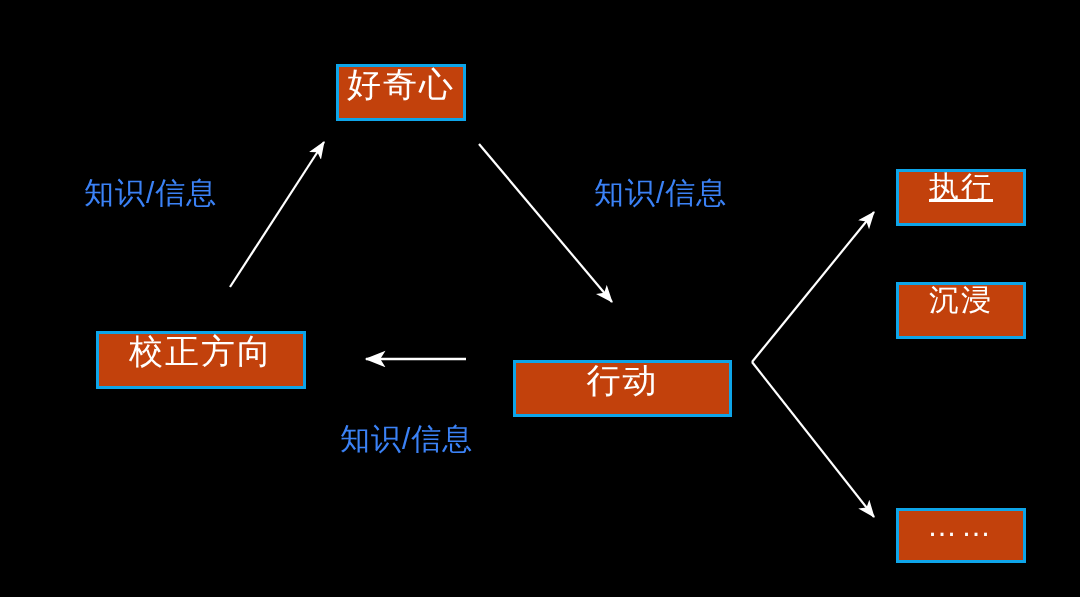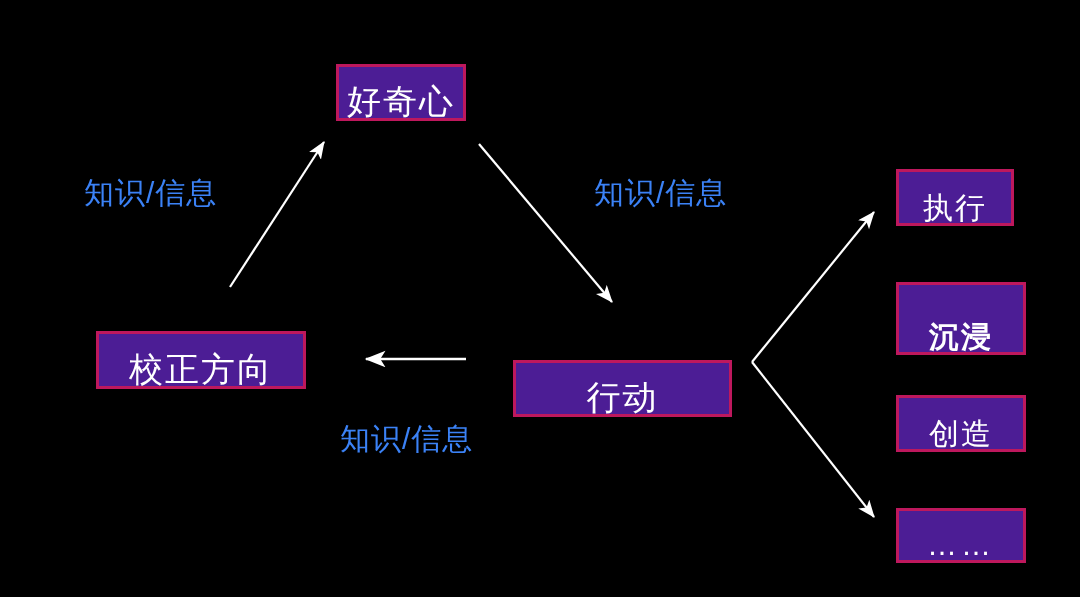--- a/index.html
+++ b/index.html
@@ -14,25 +14,25 @@
   #canvas {
     position: relative;
     width: 1080px;
     height: 597px;
     background: #000000;
     overflow: hidden;
   }
   .node {
     position: absolute;
     box-sizing: border-box;
-    border: 3px solid #be185d;
-    background: #4c1d95;
+    border: 3px solid #0ea5e9;
+    background: #c2410c;
     color: #ffffff;
     display: flex;
-    align-items: flex-end;
+    align-items: flex-start;
     justify-content: center;
     letter-spacing: 2px;
     line-height: 1;
     white-space: nowrap;
   }
   .node-label {
     display: block;
     color: #ffffff;
   }
   .node-main {
@@ -91,31 +91,28 @@
   </div>
 
   <div class="node node-main" style="left:96px; top:331px; width:210px; height:58px;">
     <span class="node-label">校正方向</span>
   </div>
 
   <div class="node node-main" style="left:513px; top:332px; width:219px; height:57px;margin-top:28px;">
     <span class="node-label">行动</span>
   </div>
 
-  <div class="node node-side" style="left:896px; top:169px; width:118px; height:57px;">
+  <div class="node node-side" style="left:896px; top:169px; width:130px; height:57px;text-decoration:underline;">
     <span class="node-label">执行</span>
   </div>
 
-  <div class="node node-side" style="left:896px; top:282px; width:130px; height:73px;font-weight:bold;">
+  <div class="node node-side" style="left:896px; top:282px; width:130px; height:57px;">
     <span class="node-label">沉浸</span>
   </div>
 
-  <div class="node node-side" style="left:896px; top:395px; width:130px; height:57px;">
-    <span class="node-label">创造</span>
-  </div>
 
   <div class="node node-side" style="left:896px; top:508px; width:130px; height:55px;">
     <span class="node-label dots">……</span>
   </div>
 
   <div class="edge-label" style="left:84px; top:178px;">知识/信息</div>
 
   <div class="edge-label" style="left:594px; top:178px;">知识/信息</div>
 
   <div class="edge-label" style="left:340px; top:424px;">知识/信息</div>

